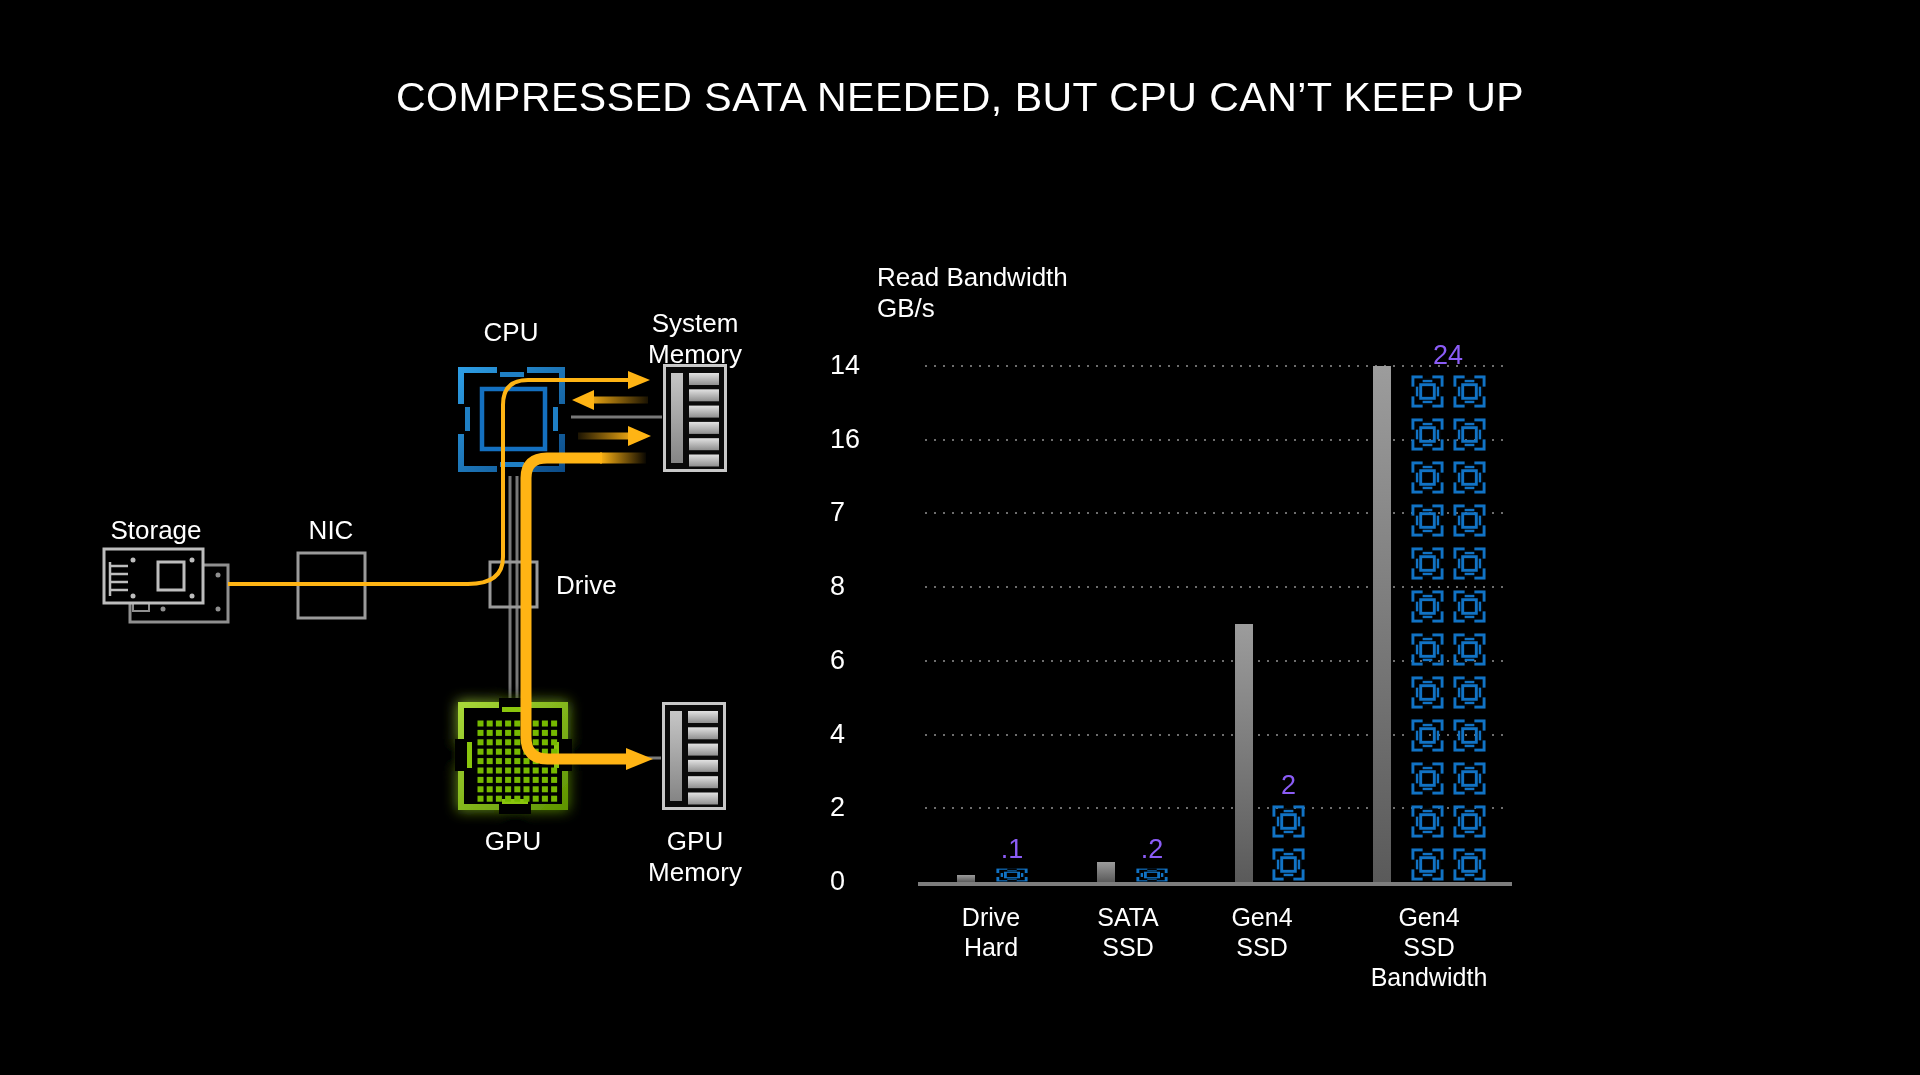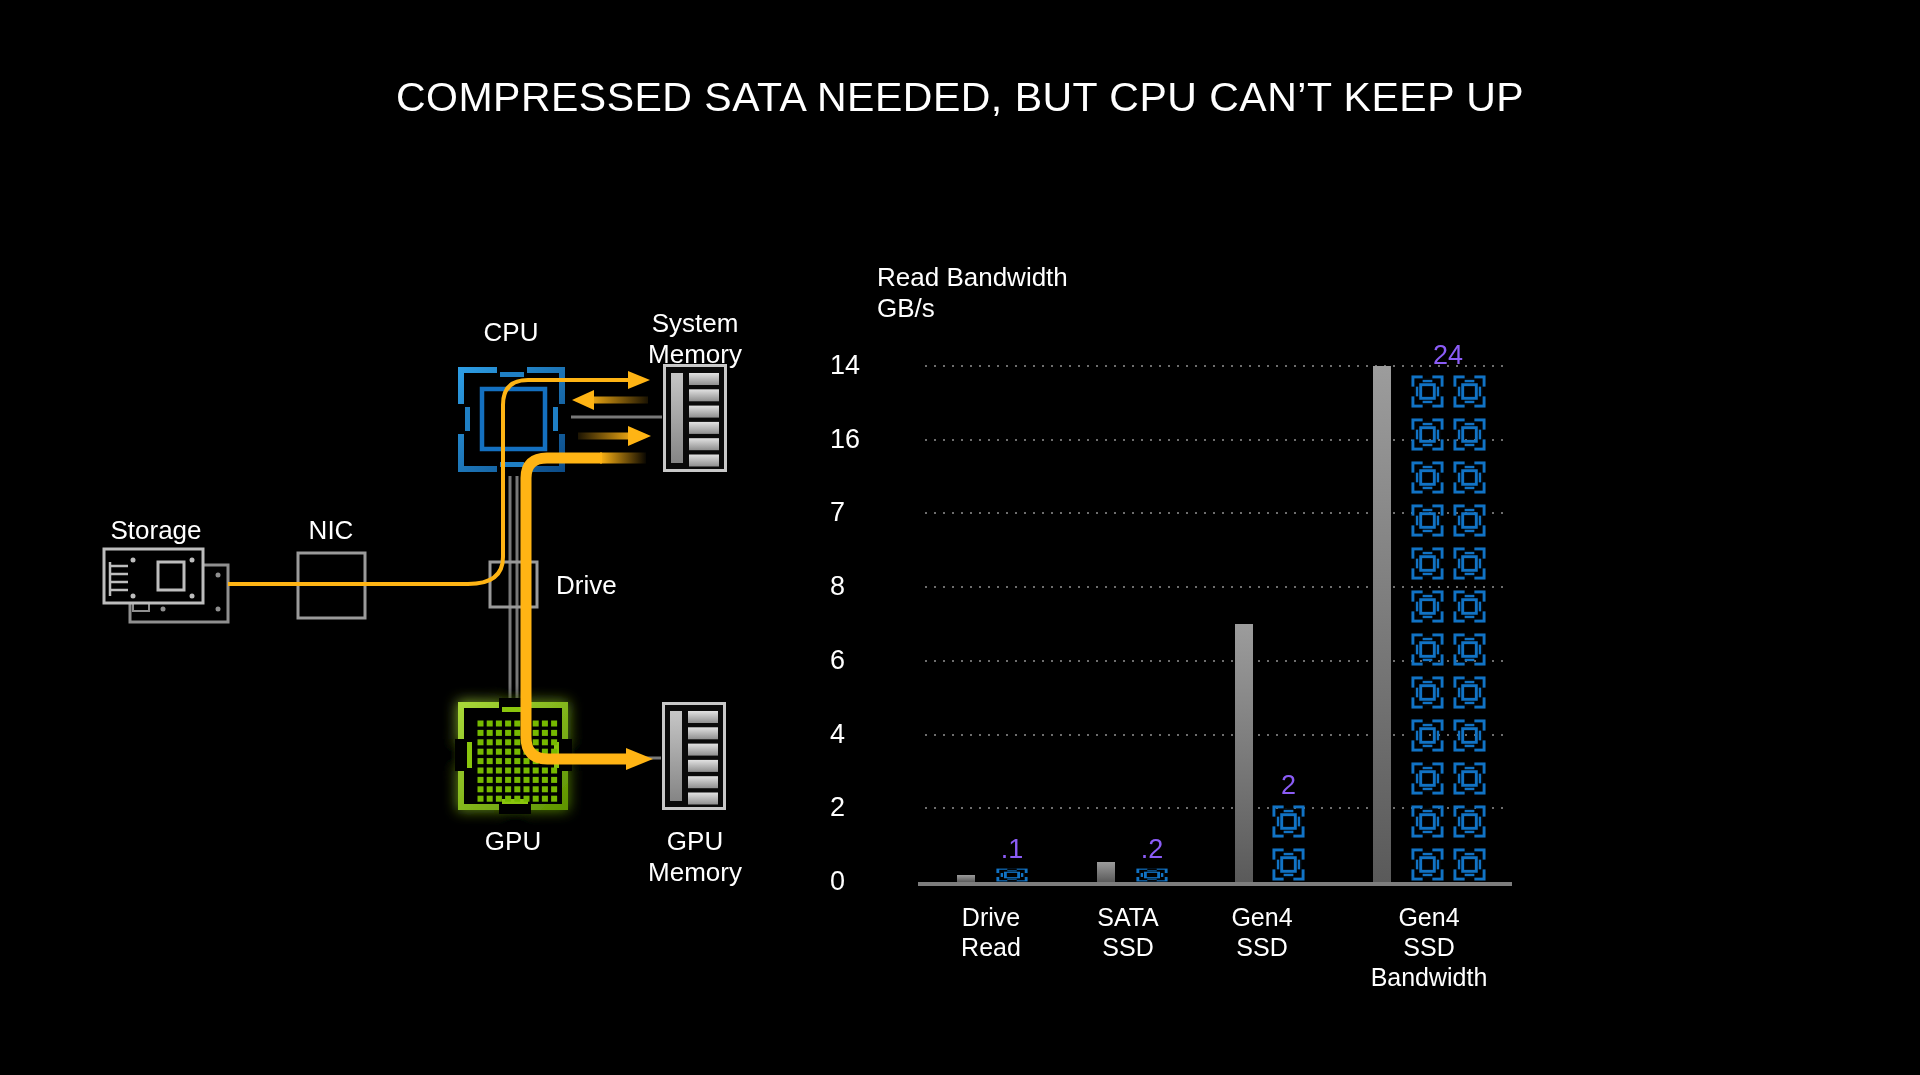--- a/index.html
+++ b/index.html
@@ -277,21 +277,21 @@
         <rect x="13" y="6" width="10" height="2.5" fill="#1173c5"></rect>
       <rect x="13" y="31" width="10" height="4" fill="#000"></rect>
         <rect x="13" y="27.5" width="10" height="2.5" fill="#1173c5"></rect>
       <rect x="1" y="13" width="4" height="10" fill="#000"></rect>
         <rect x="6" y="13" width="2.5" height="10" fill="#1173c5"></rect>
       <rect x="31" y="13" width="4" height="10" fill="#000"></rect>
         <rect x="27.5" y="13" width="2.5" height="10" fill="#1173c5"></rect>
     </svg></div>
     <div class="datalabel" style="left: 1012px; top: 834px;">.1</div>
     <div class="catlabel" style="left: 991px; top: 903px;">Drive</div>
-    <div class="catlabel" style="left: 991px; top: 933px;">Read</div>
+    <div class="catlabel" style="left: 991px; top: 933px;">Hard</div>
     <div class="graybar" style="left: 1097px; top: 861.7px; width: 18px; height: 20.3px;"></div>
     <div class="chip" style="left: 1135px; top: 868px; width: 34px; height: 14px;"><svg viewBox="0 0 36 36" preserveAspectRatio="none" width="100%" height="100%">
       <rect x="3" y="3" width="30" height="30" fill="none" stroke="#1173c5" stroke-width="3"></rect>
       <rect x="11" y="11" width="14" height="14" fill="none" stroke="#1173c5" stroke-width="3"></rect>
       <rect x="13" y="1" width="10" height="4" fill="#000"></rect>
         <rect x="13" y="6" width="10" height="2.5" fill="#1173c5"></rect>
       <rect x="13" y="31" width="10" height="4" fill="#000"></rect>
         <rect x="13" y="27.5" width="10" height="2.5" fill="#1173c5"></rect>
       <rect x="1" y="13" width="4" height="10" fill="#000"></rect>
         <rect x="6" y="13" width="2.5" height="10" fill="#1173c5"></rect>

